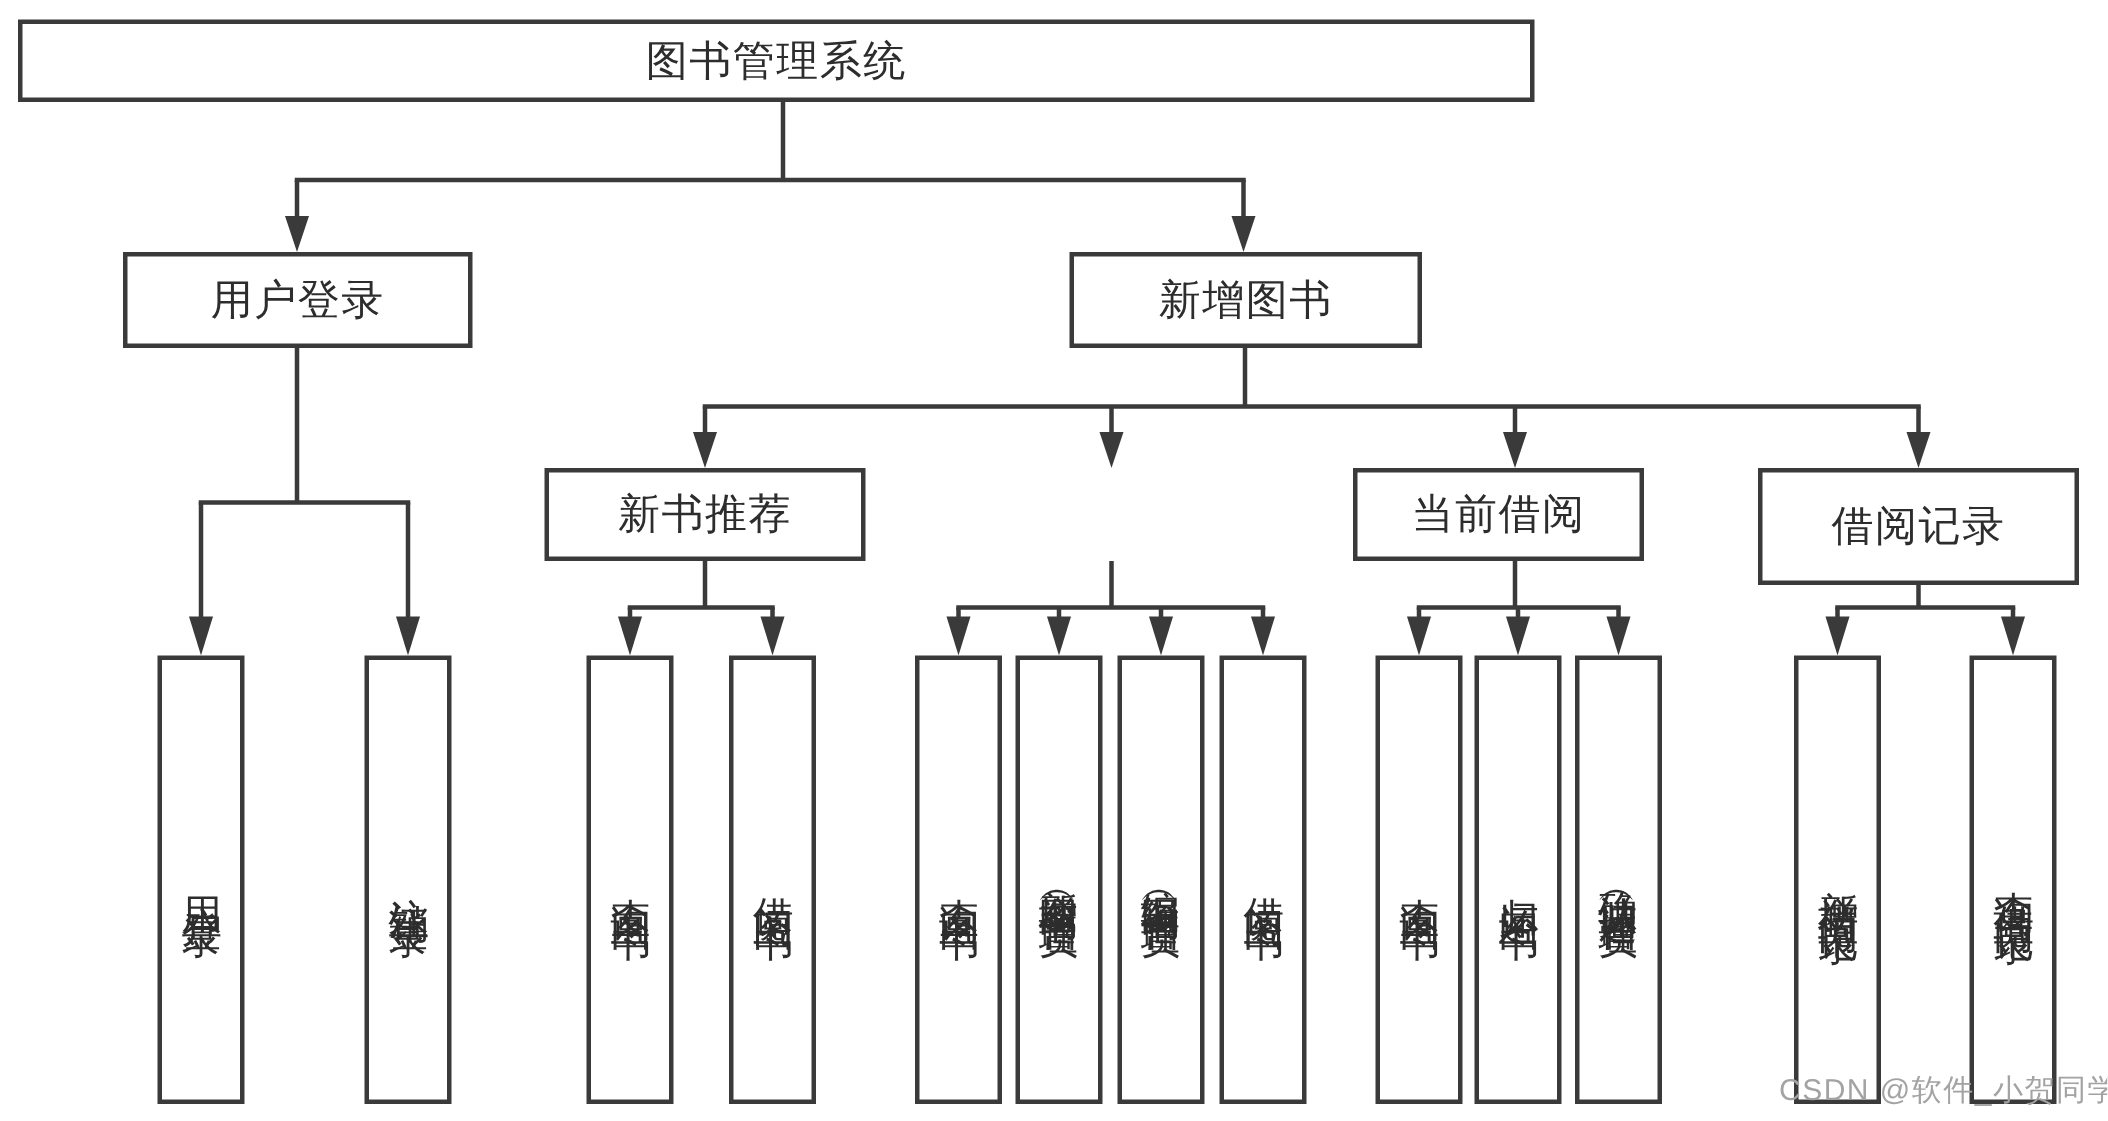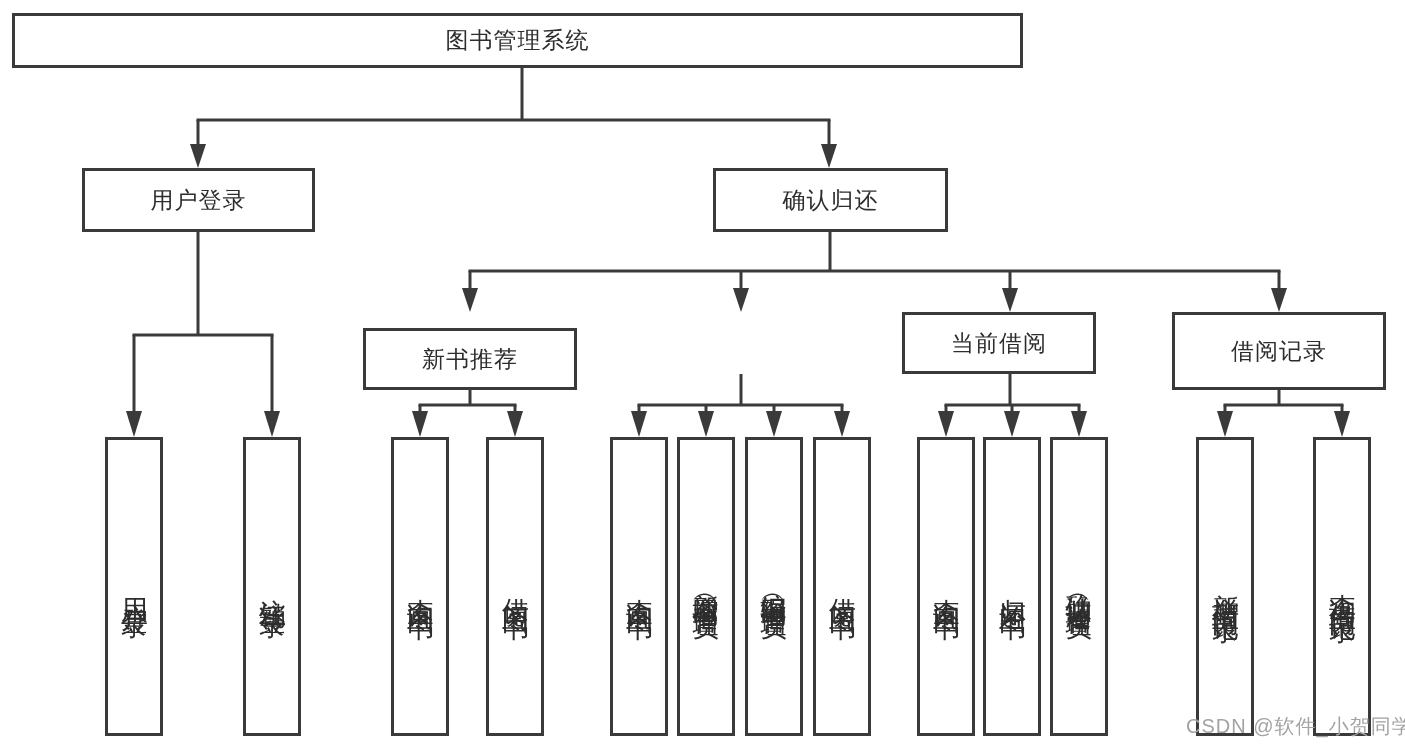--- a/index.html
+++ b/index.html
@@ -30,21 +30,21 @@
   }
   .box {
     position: absolute;
     box-sizing: border-box;
     border: 3px solid var(--color-line, #3a3a3a);
     background: var(--color-box-background, #ffffff);
     display: flex;
     align-items: center;
     justify-content: center;
     color: var(--color-text, #2d2d2d);
-    font-size: 23px;
+    font-size: 28px;
     letter-spacing: 1px;
     white-space: nowrap;
   }
   .vbox {
     position: absolute;
     box-sizing: border-box;
     top: 437px;
     width: 58px;
     height: 299px;
     border: 3px solid var(--color-line, #3a3a3a);
@@ -144,24 +144,24 @@
   </svg>
 
   <div class="box" style="left:12px;top:13px;width:1011px;height:55px">
     <span>图书管理系统</span>
   </div>
 
   <div class="box" style="left:82px;top:168px;width:233px;height:64px">
     <span>用户登录</span>
   </div>
   <div class="box" style="left:713px;top:168px;width:235px;height:64px">
-    <span>确认归还</span>
-  </div>
-
-  <div class="box" style="left:363px;top:328px;width:214px;height:62px">
+    <span>新增图书</span>
+  </div>
+
+  <div class="box" style="left:363px;top:312px;width:214px;height:62px">
     <span>新书推荐</span>
   </div>
   <div class="box" style="left:902px;top:312px;width:194px;height:62px">
     <span>当前借阅</span>
   </div>
   <div class="box" style="left:1172px;top:312px;width:214px;height:78px">
     <span>借阅记录</span>
   </div>
 
   <div class="vbox" style="left:105px">

